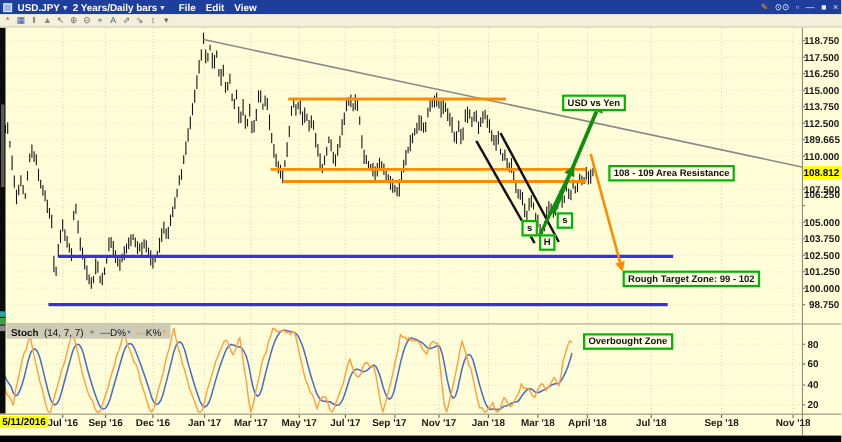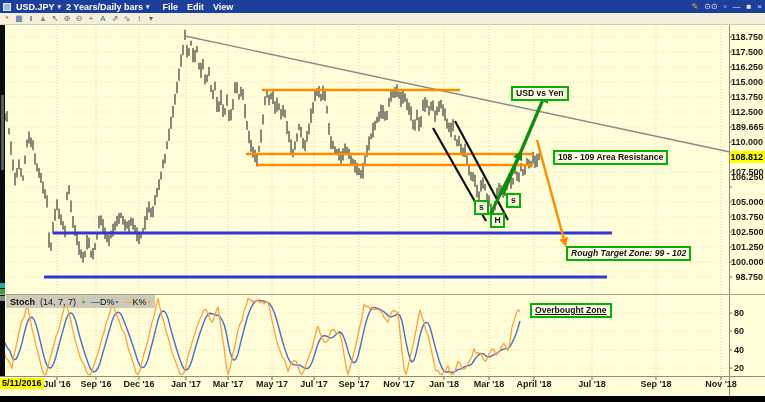--- a/index.html
+++ b/index.html
@@ -249,22 +249,22 @@
       <div class="tlabel" style="left: 656px;">Sep '18</div>
       <div class="tlabel" style="left: 721px;">Nov '18</div>
     </div>
 
   <div class="chip" id="cur-price">108.812</div>
   <div class="chip" id="date-chip">5/11/2016</div>
 
   <div id="annotations">
       <div class="annot" style="left: 511px; top: 86px;">USD vs Yen</div>
       <div class="annot" style="left: 553px; top: 150px;">108 - 109 Area Resistance</div>
-      <div class="annot" style="left: 566px; top: 246px; font-style: italic;">Rough Target Zone: 99 - 102</div>
-      <div class="annot" style="left: 530px; top: 303px; text-decoration: underline;">Overbought Zone</div>
+      <div class="annot" style="left: 566px; top: 246px;">Rough Target Zone: 99 - 102</div>
+      <div class="annot" style="left: 530px; top: 303px;">Overbought Zone</div>
       <div class="annot mini" style="left: 474px; top: 200px;">s</div>
       <div class="annot mini" style="left: 490px; top: 213px;">H</div>
       <div class="annot mini" style="left: 506px; top: 193px;">s</div>
     </div>
 
   <div class="legend">
     <span class="lt">Stoch</span>
     <span>(14, 7, 7)</span>
     <span class="mk">∗</span>
     <span id="legend-series" style="display:flex;gap:5px;align-items:center">

